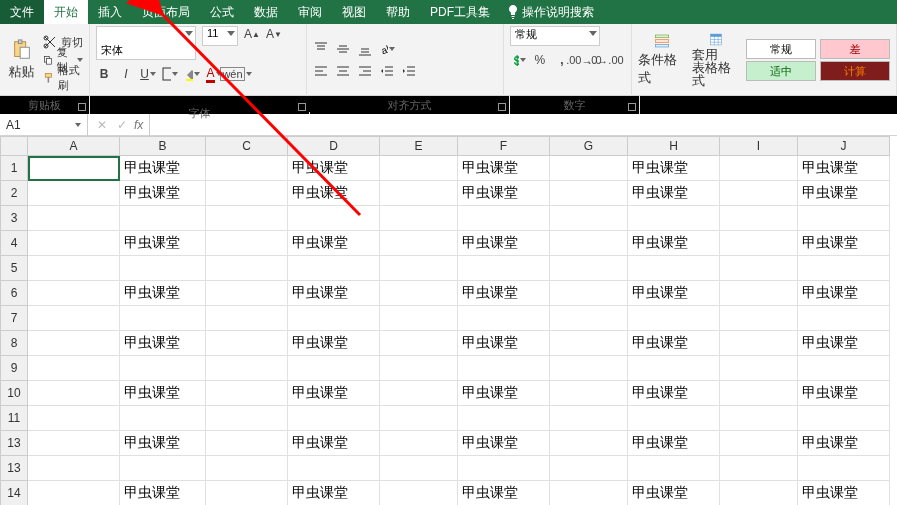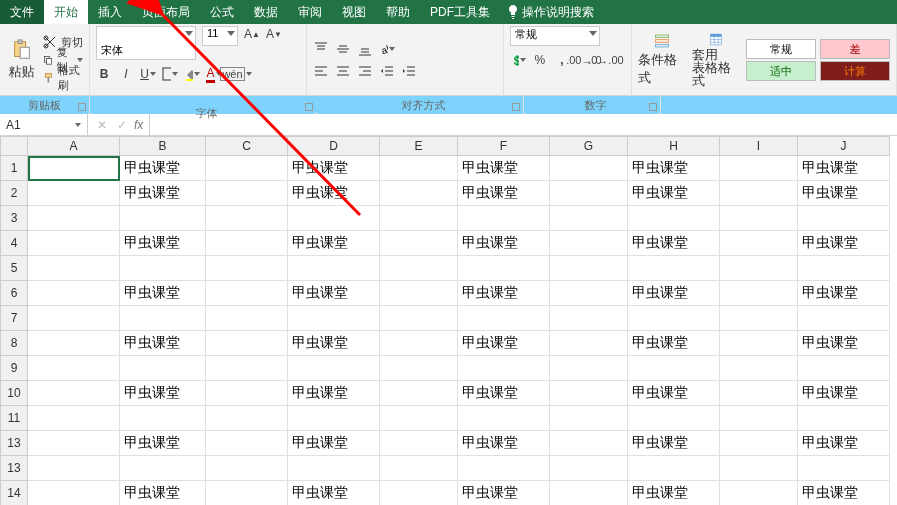--- a/index.html
+++ b/index.html
@@ -36,21 +36,21 @@
 
   .num-fmt { width: 90px; height: 20px; border: 1px solid #ccc; background: #fff; font-size: 11px; padding: 0 4px; position:relative;}
 
   .style-gallery{ display:flex; gap:4px; align-items:center;}
   .style-cell{ width:70px; height:20px; border:1px solid #bbb; display:flex; align-items:center; justify-content:center; font-size:11px;}
   .sc-normal{ background:#fff; color:#000;}
   .sc-bad{ background:#ffc7ce; color:#9c0006;}
   .sc-good{ background:#c6efce; color:#006100;}
   .sc-calc{ background:#7f1d1d; color:#fa7d00;}
 
-  .labelbar{ height:18px; background:#7dd3fc; display:flex;gap:7px;}
+  .labelbar{ height:18px; background:#000000; display:flex;}
   .labelbar .glabel{ border-right:1px solid #e0e0e0; display:flex; align-items:center; justify-content:center; color:#666; font-size:11px; position:relative;}
 
   
   .fbar{ height:22px; display:flex; align-items:center; border-bottom:1px solid #d4d4d4;}
   .namebox{ width:88px; height:22px; border-right:1px solid #ccc; padding:0 6px; display:flex; align-items:center; font-size:12px; color:#333; position:relative;}
   .namebox .drop-tick{ position:absolute; right:6px; top:9px;}
   .fx-btns{ display:flex; align-items:center; gap:4px; padding:0 6px; border-right:1px solid #ccc; height:22px;}
   .fx{ font-style:italic; color:#777; font-size:12px;}
   .formula-input{ flex:1; height:22px; padding:0 6px;}
 

